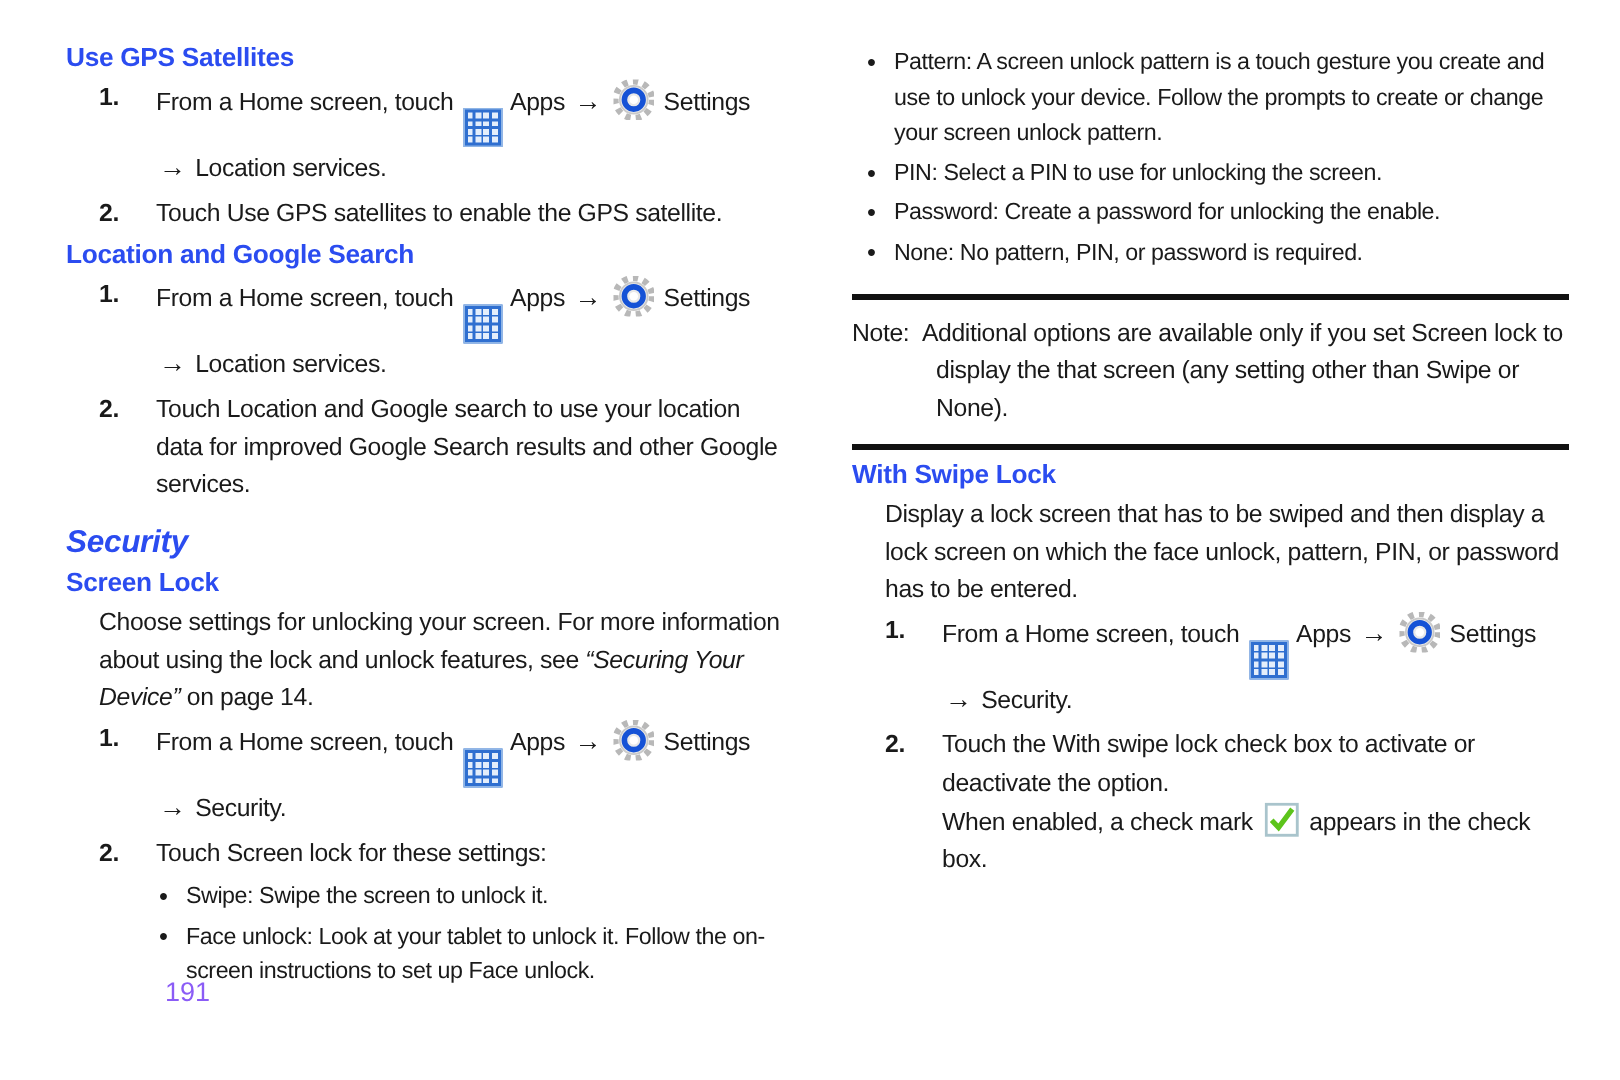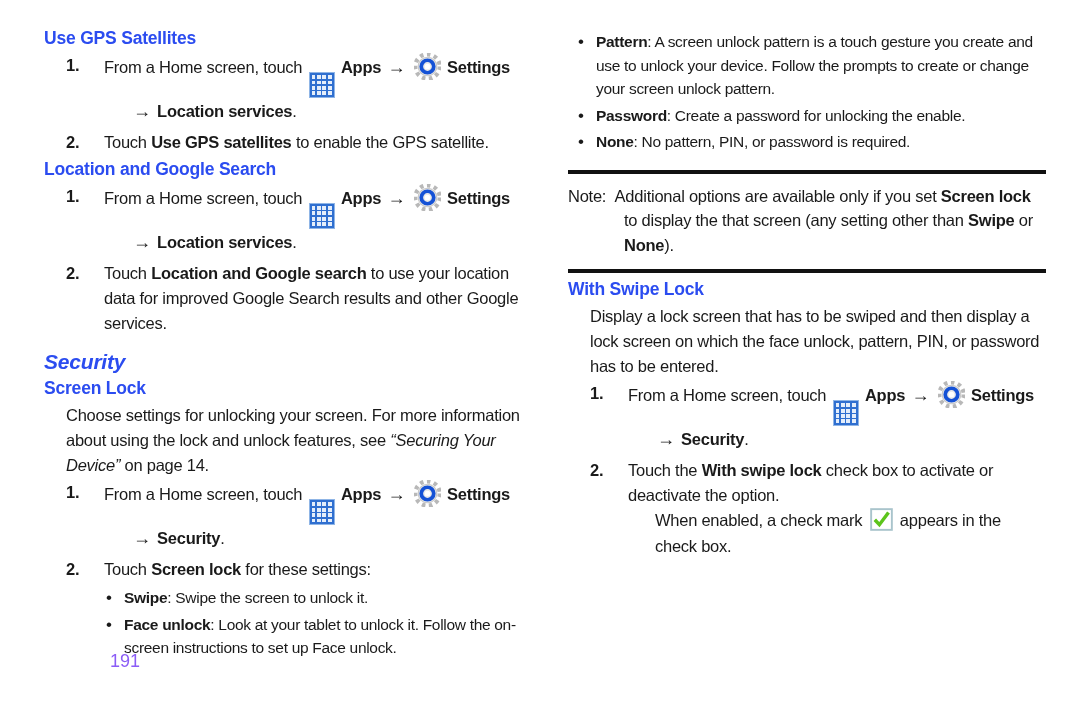--- a/index.html
+++ b/index.html
@@ -74,21 +74,20 @@
   }
   .step .num {
     position: absolute;
     left: 22px;
     top: 0;
     font-weight: bold;
     font-size: 16.5px;
   }
   .step .cont {
     display: block;
-    margin-left: 27px;
   }
 
   
   .bullets {
     list-style: none;
     margin: 2px 0 0 0;
     padding: 0;
   }
   .bullet {
     position: relative;
@@ -106,21 +105,21 @@
     font-size: 17px;
   }
   .bullets.col2 .bullet {
     padding-left: 28px;
     font-size: 15.5px;
   }
   .bullets.col2 .bullet::before {
     left: 10px;
   }
 
-  b, strong { font-weight: bold; }
+  b, strong { font-weight: normal; }
   .it { font-style: italic; }
 
   
   .note-wrap {
     margin: 16px 0 6px 0;
   }
   .note-rule {
     height: 4px;
     background: #111111;
     width: 100%;
@@ -317,20 +316,21 @@
       <li class="bullet"><b>Face unlock</b><span>: Look at your tablet to unlock it. Follow the on-screen instructions to set up Face unlock.</span></li>
     </ul>
 
     <div class="page-number">191</div>
   </div>
 
   <div class="column">
 
     <ul class="bullets col2">
       <li class="bullet"><b>Pattern</b><span>: A screen unlock pattern is a touch gesture you create and use to unlock your device. Follow the prompts to create or change your screen unlock pattern.</span></li>
+      <li class="bullet"><b>PIN</b><span>: Select a PIN to use for unlocking the screen.</span></li>
       <li class="bullet"><b>Password</b><span>: Create a password for unlocking the enable.</span></li>
       <li class="bullet"><b>None</b><span>: No pattern, PIN, or password is required.</span></li>
     </ul>
 
     <div class="note-wrap">
       <div class="note-rule"></div>
       <div class="note-body"><span class="note-label">Note:</span><span> Additional options are available only if you set </span><b>Screen lock</b><span> to display the that screen (any setting other than </span><b>Swipe</b><span> or </span><b>None</b><span>).</span></div>
       <div class="note-rule"></div>
     </div>
 

